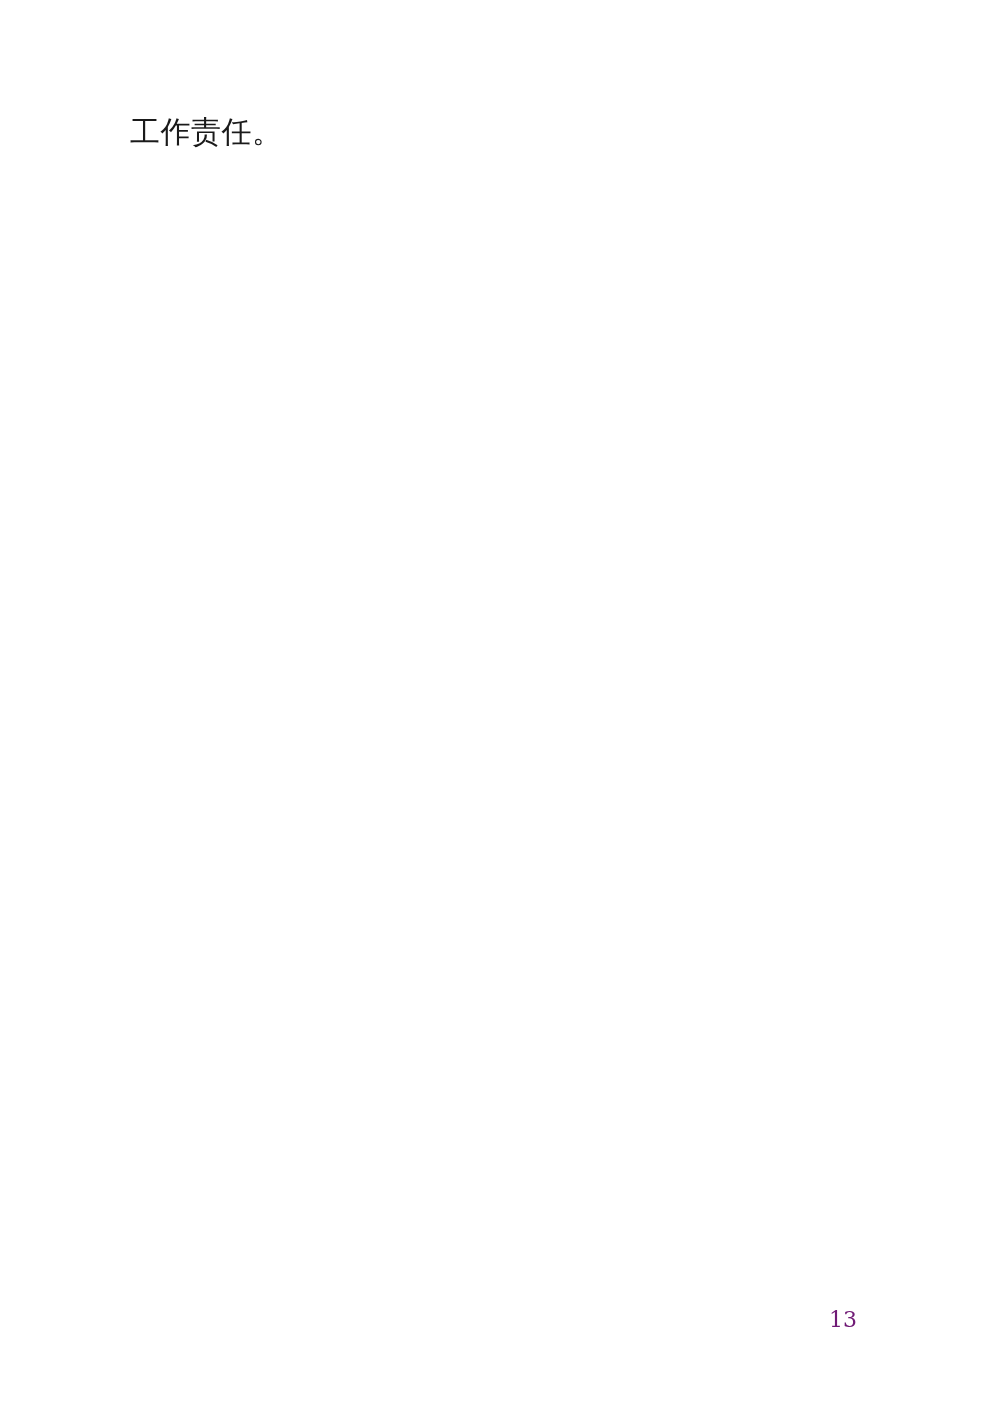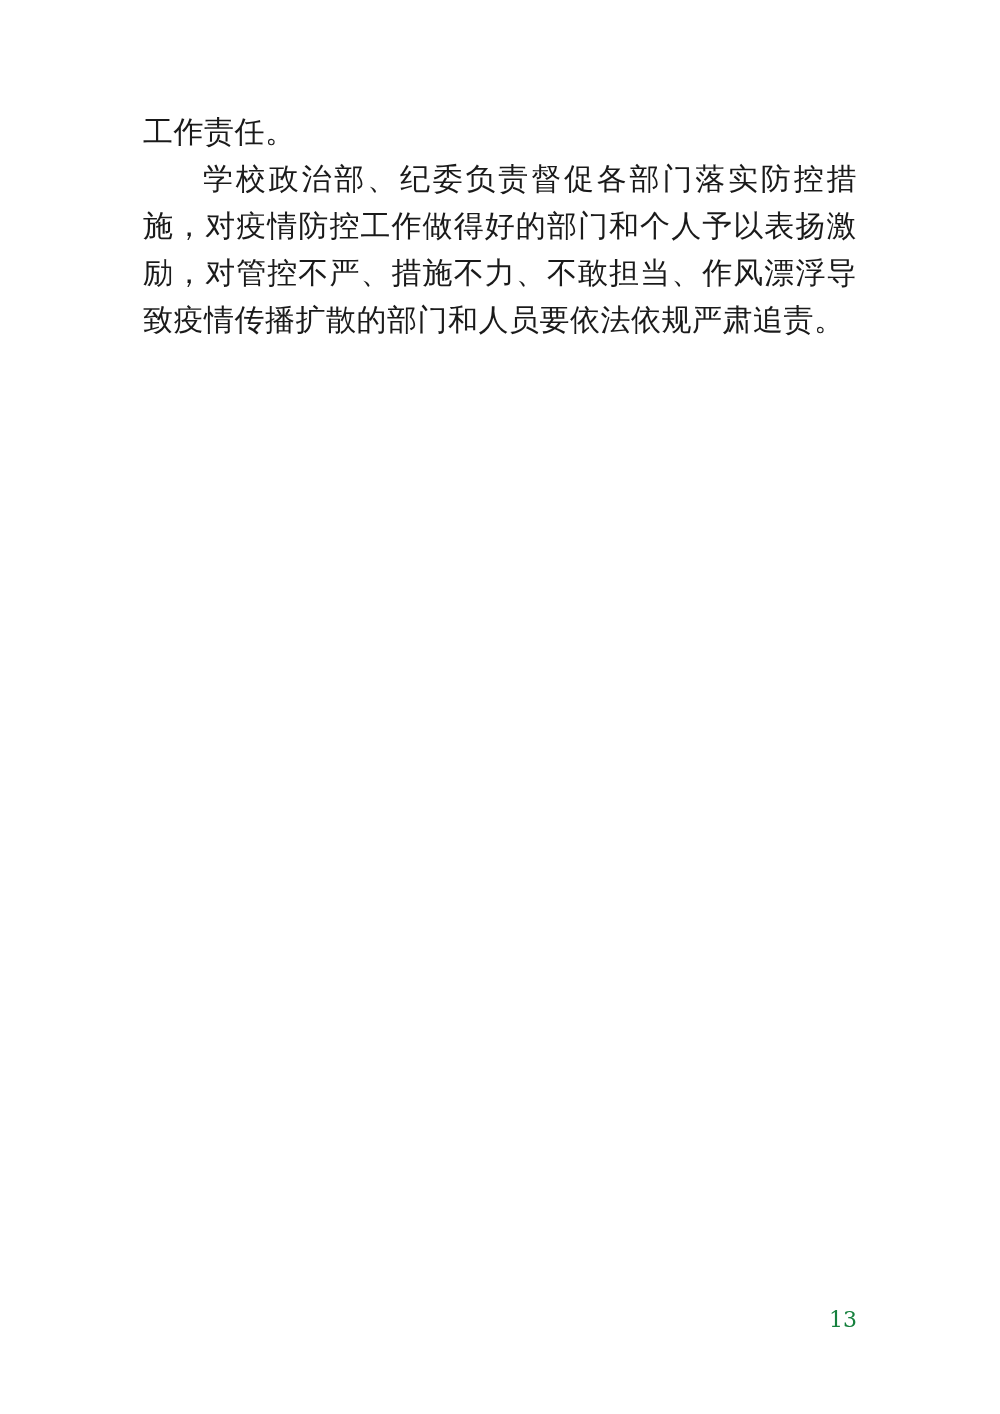--- a/index.html
+++ b/index.html
@@ -13,21 +13,21 @@
   .page {
     position: relative;
     width: 1000px;
     height: 1414px;
     background: #ffffff;
     box-sizing: border-box;
     overflow: hidden;
   }
   .content {
     position: absolute;
-    left: 143px;
+    left: 130px;
     top: 108px;
     width: 714px;
   }
   .para {
     font-family: "DejaVu Serif", "Liberation Serif", serif;
     font-size: 30px;
     line-height: 47px;
     color: #1a1a1a;
     text-align: justify;
     text-justify: inter-ideograph;
@@ -37,25 +37,24 @@
   }
   .indent {
     text-indent: 60px;
   }
   .page-number {
     position: absolute;
     right: 143px;
     bottom: 82px;
     font-family: "DejaVu Serif", "Liberation Serif", serif;
     font-size: 22px;
-    color: #15803d;
+    color: #701a75;
   }
 </style>
 </head>
 <body>
 
 <div class="page">
   <div class="content">
     <p class="para">工作责任。</p>
-    <p class="para indent">学校政治部、纪委负责督促各部门落实防控措施，对疫情防控工作做得好的部门和个人予以表扬激励，对管控不严、措施不力、不敢担当、作风漂浮导致疫情传播扩散的部门和人员要依法依规严肃追责。</p>
   </div>
   <div class="page-number">13</div>
 </div>
 
 </body></html>

